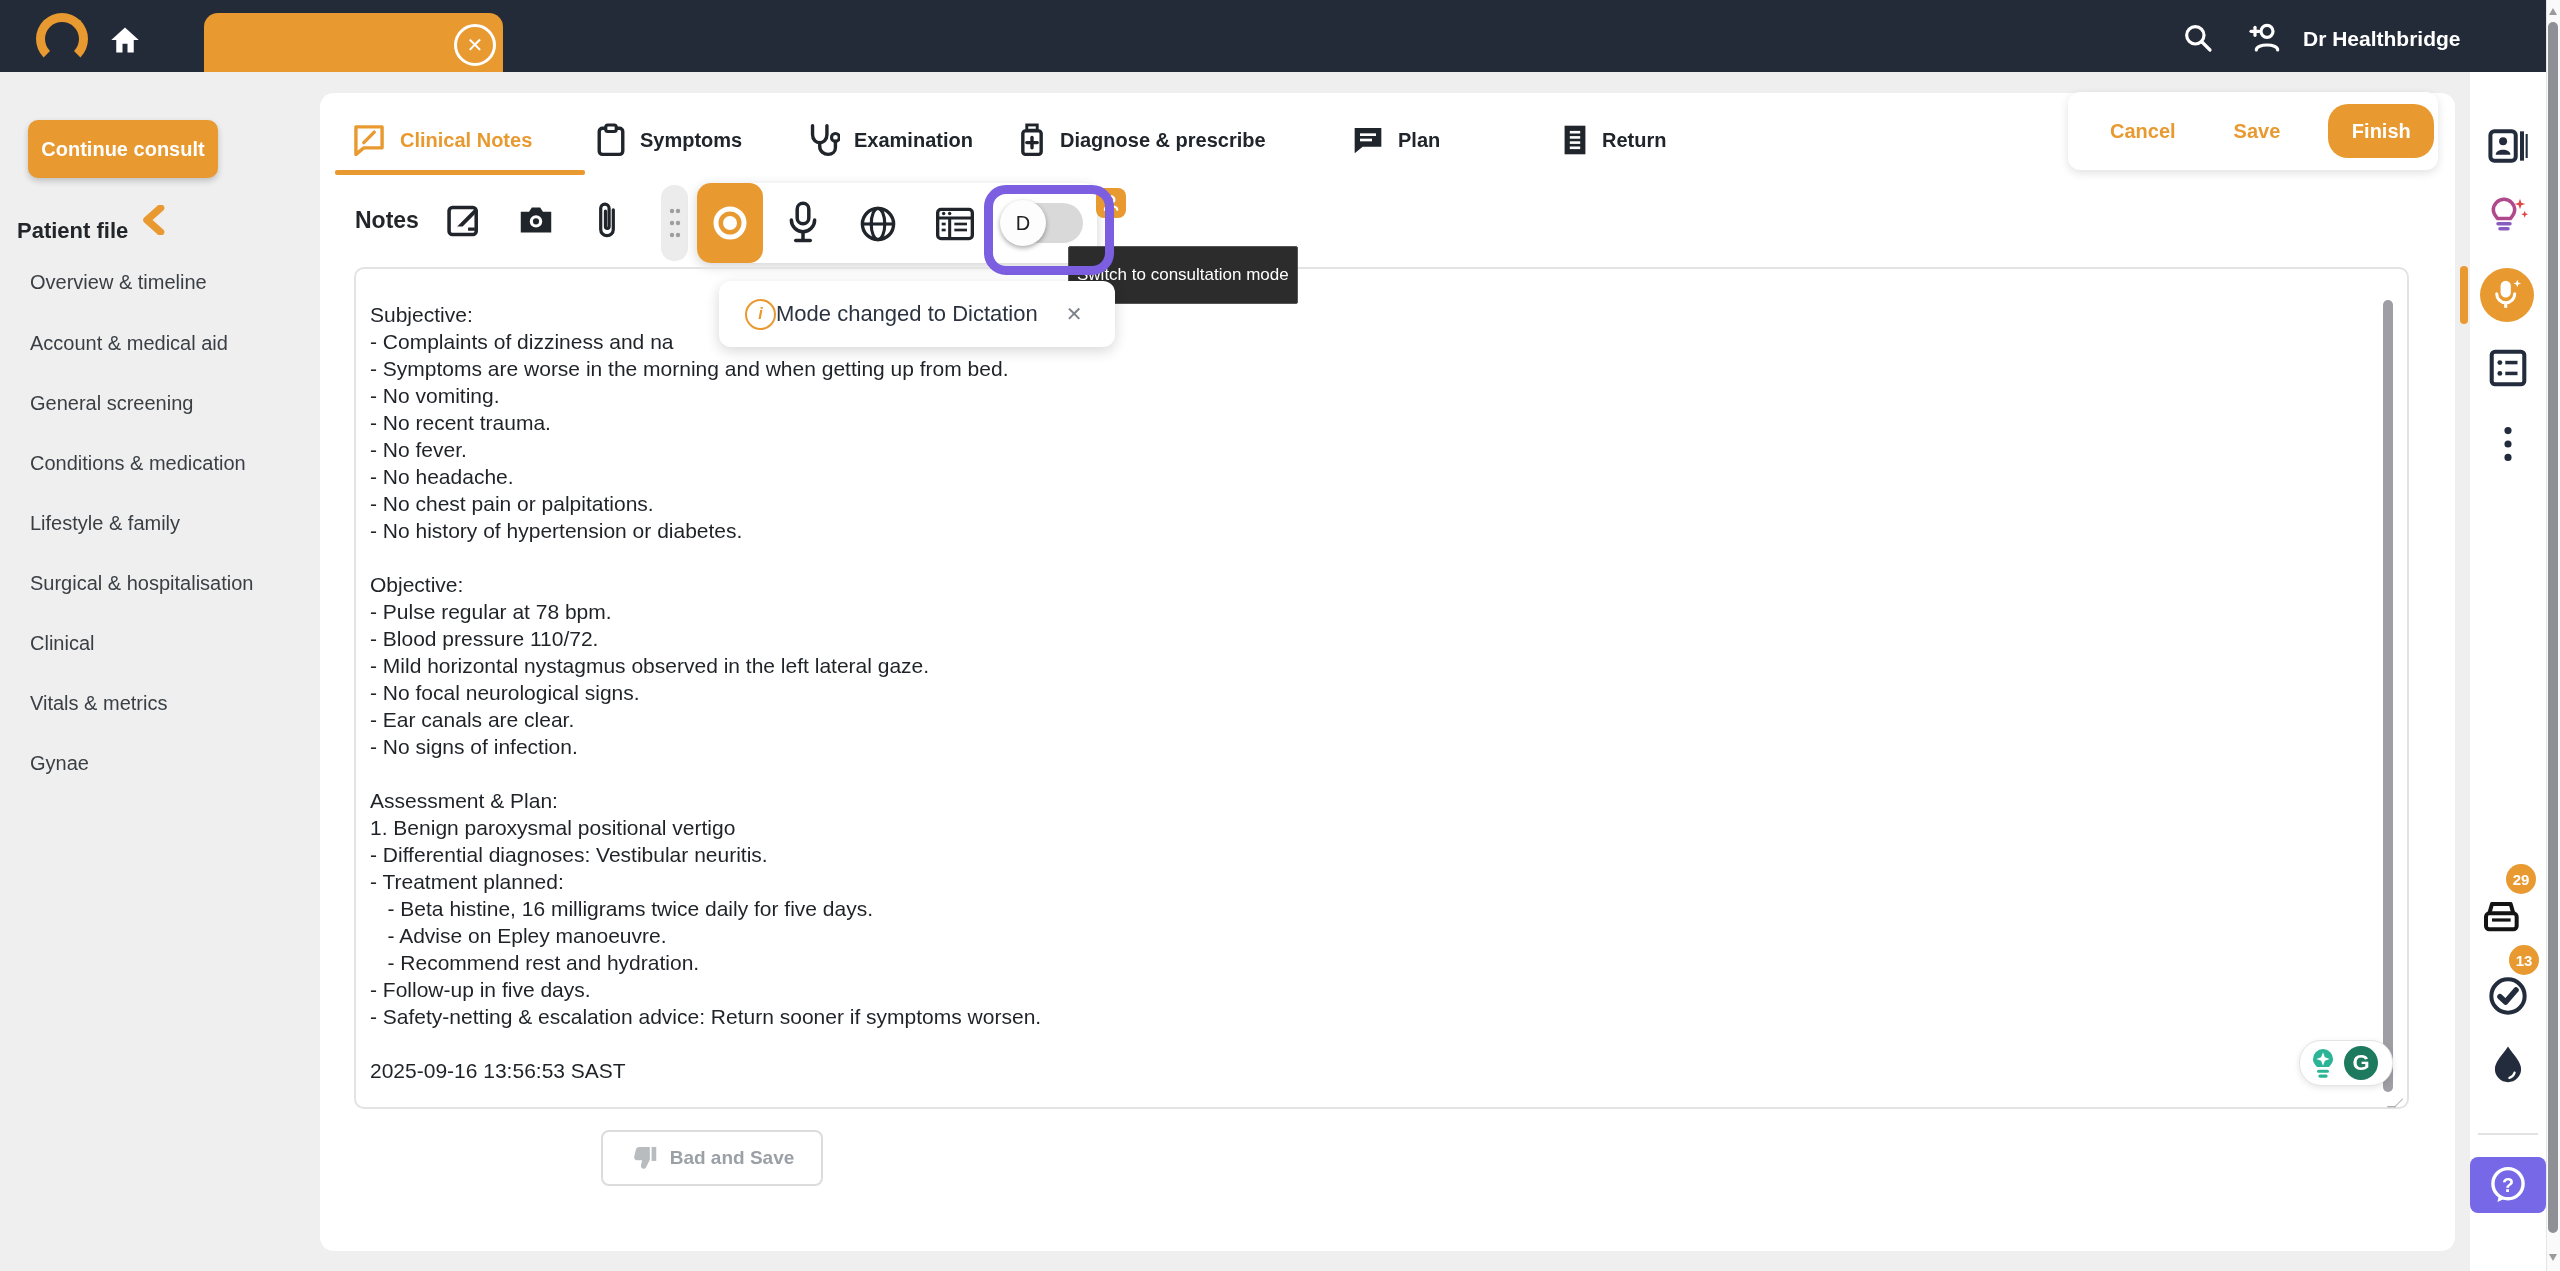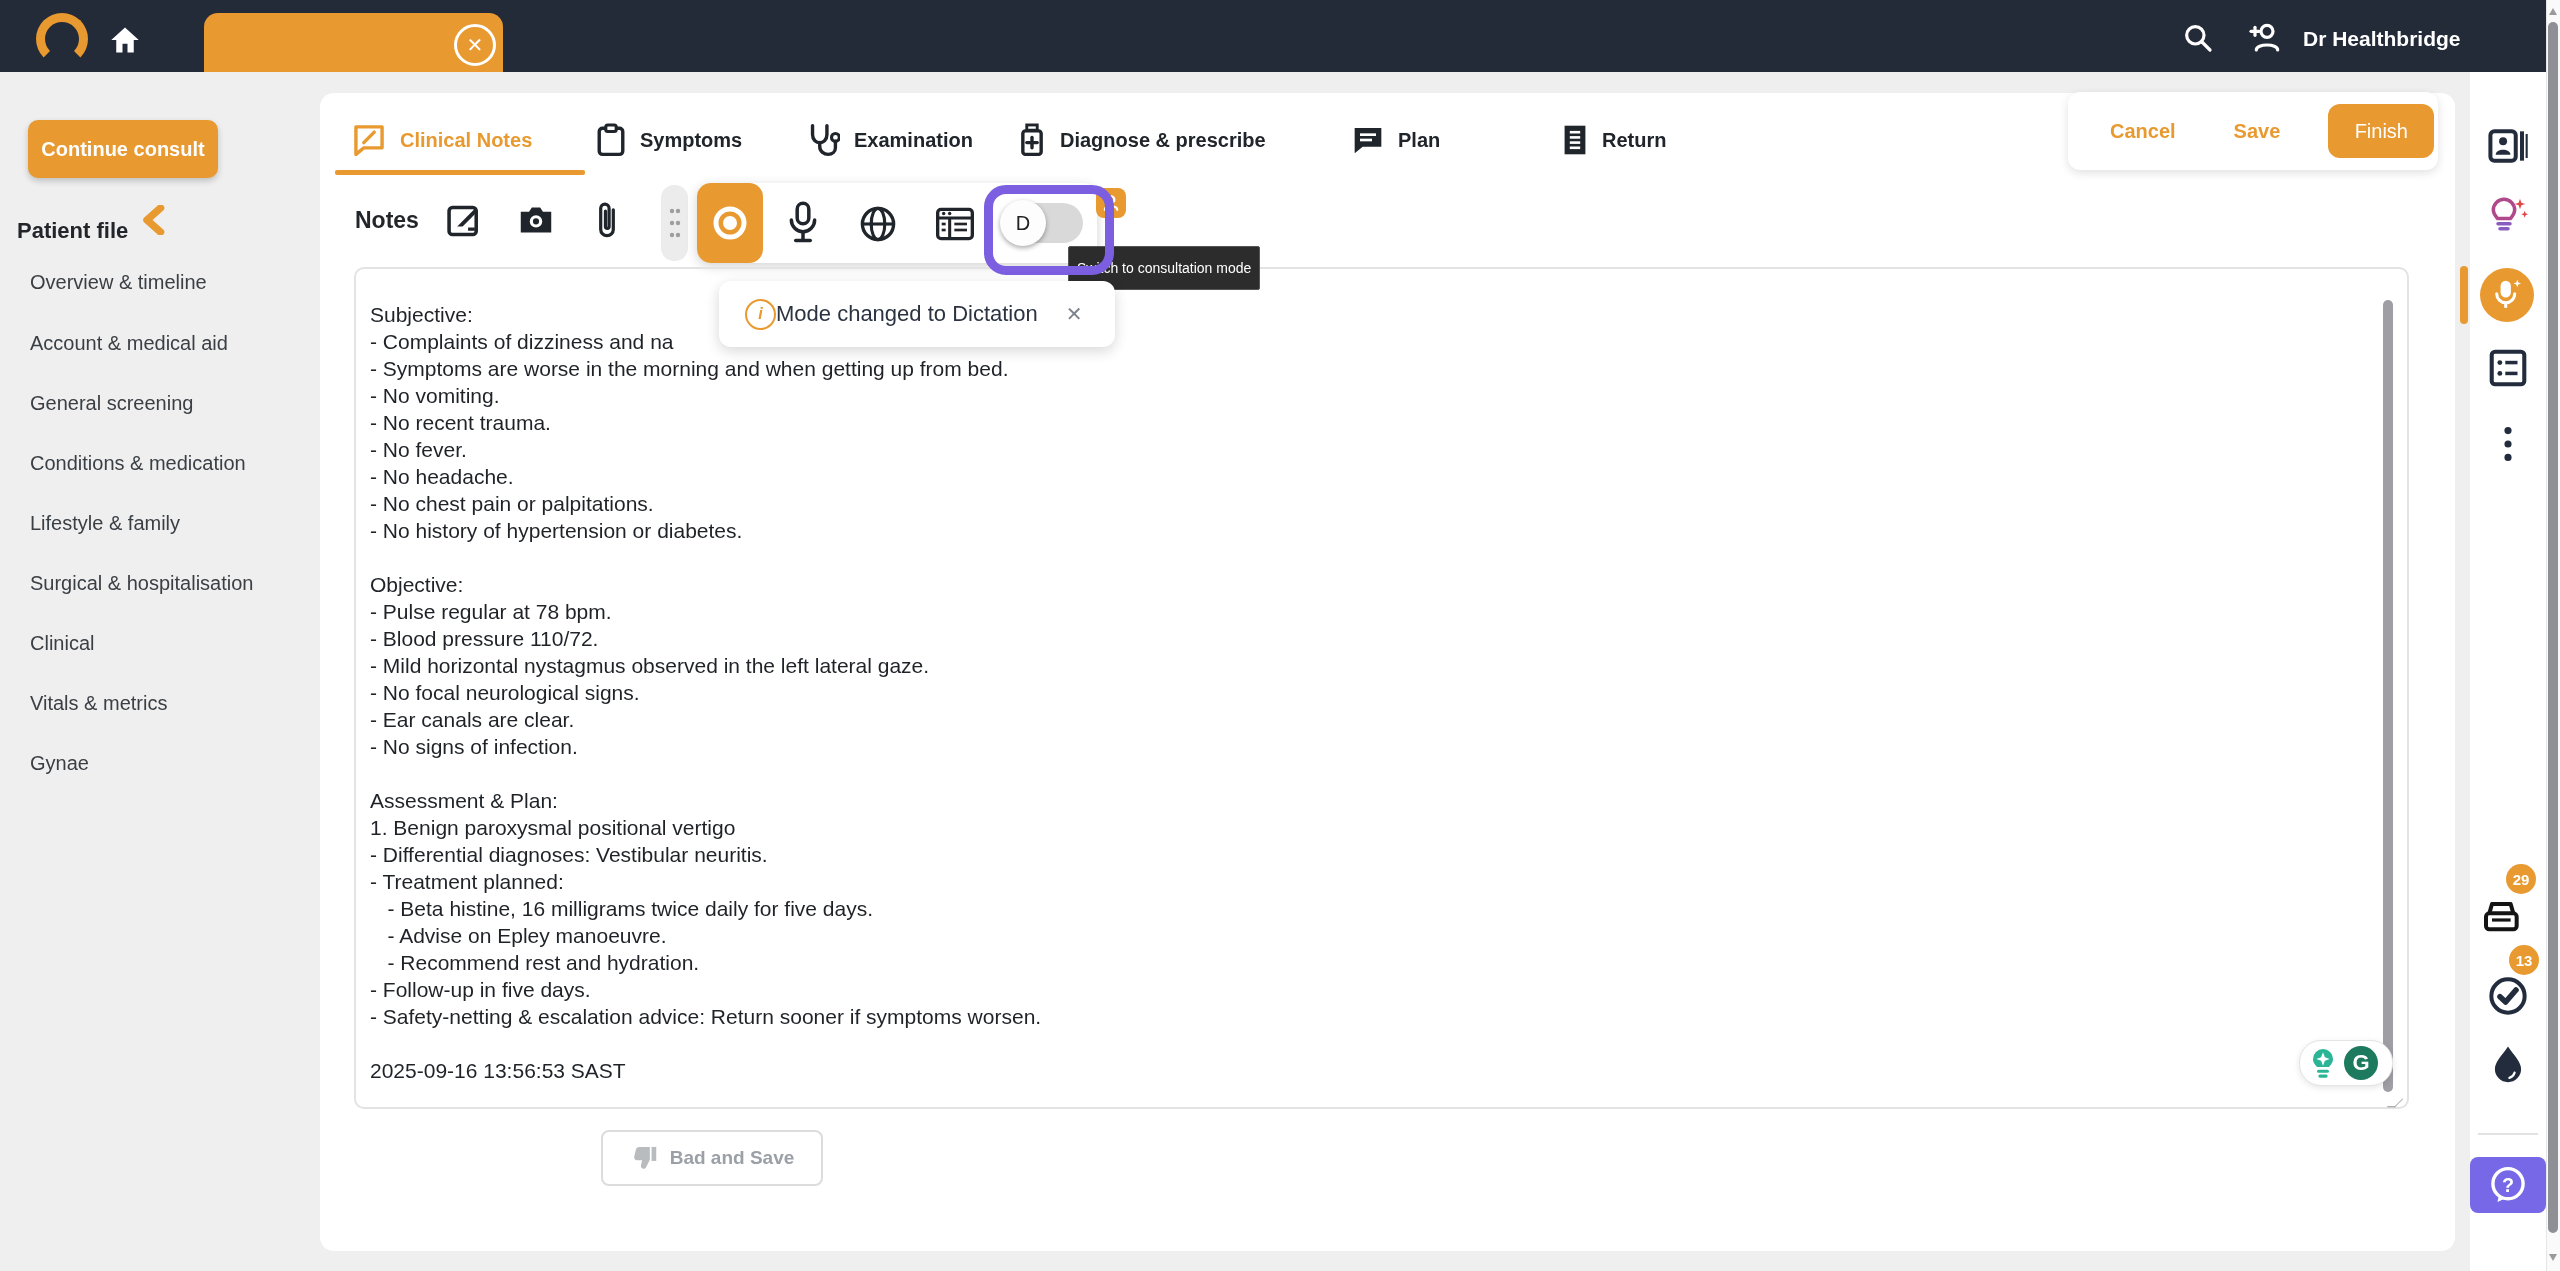--- a/index.html
+++ b/index.html
@@ -28,40 +28,40 @@
   
   .main-card{left:320px;top:93px;width:2135px;height:1158px;background:#fff;border-radius:14px;}
   .tab{top:110px;height:60px;display:flex;align-items:center;gap:14px;font-size:20px;font-weight:bold;color:#20252b;}
   .tab.active{color:#e8992f;}
   .tab-underline{left:335px;top:170px;width:250px;height:5px;background:#e8992f;border-radius:2px;}
 
   
   .action-card{left:2068px;top:92px;width:370px;height:78px;background:#fff;border-radius:12px;
        box-shadow:0 3px 10px rgba(0,0,0,.12);display:flex;align-items:center;}
   .lnk-btn{font-size:20px;font-weight:bold;color:#e8992f;}
-  .btn-finish{width:106px;height:54px;background:#e8992f;border-radius:12px;color:#fff;font-size:20px;
-       font-weight:normal;display:flex;align-items:center;justify-content:center;}
+  .btn-finish{width:106px;height:54px;background:#e8992f;border-radius:20px;color:#fff;font-size:20px;
+       font-weight:bold;display:flex;align-items:center;justify-content:center;}
 
   
   .notes-title{left:355px;top:207px;font-size:23px;font-weight:bold;color:#22262a;}
   .drag-pill{left:661px;top:185px;width:27px;height:76px;background:#ececec;border-radius:13px;
        display:flex;align-items:center;justify-content:center;}
   .float-toolbar{left:697px;top:183px;width:400px;height:80px;background:#fff;border-radius:14px;
        box-shadow:0 3px 12px rgba(0,0,0,.18);}
   .btn-record{left:0;top:0;width:66px;height:80px;background:#e8992f;border-radius:14px;
        display:flex;align-items:center;justify-content:center;}
   .purple-ring{left:984px;top:185px;width:112px;height:72px;border:9px solid #7b5fe0;border-radius:22px;z-index:7;}
   .toggle-track{left:1003px;top:203px;width:80px;height:40px;background:#d9d9d9;border-radius:20px;z-index:8;}
   .toggle-knob{left:1000px;top:200px;width:46px;height:46px;background:#fdfdfd;border-radius:50%;z-index:9;
        box-shadow:0 2px 5px rgba(0,0,0,.35);display:flex;align-items:center;justify-content:center;
        font-size:20px;color:#222;}
   .mode-badge{left:1096px;top:188px;width:30px;height:30px;background:#e8992f;border-radius:8px;z-index:4;
        display:flex;align-items:center;justify-content:center;}
-  .tooltip{left:1068px;top:246px;height:24px;background:#2c2c2c;color:#fff;font-size:14px;z-index:6;
-       display:flex;align-items:center;padding:9px 8px;border-radius:2px;border:1px solid #555;}
+  .tooltip{left:1068px;top:246px;height:24px;background:#2c2c2c;color:#fff;font-size:17px;z-index:6;
+       display:flex;align-items:center;padding:16px 8px;border-radius:2px;border:1px solid #555;}
 
   
   .toast{left:719px;top:281px;width:396px;height:66px;background:#fff;border-radius:12px;z-index:10;
        box-shadow:0 4px 14px rgba(0,0,0,.16);display:flex;align-items:center;}
   .toast-msg{font-size:22px;color:#2b3340;}
   .toast-close{margin-left:28px;color:#7d838a;font-size:20px;}
   .info-circ{width:27px;height:27px;border:2.5px solid #e8992f;border-radius:50%;margin-left:26px;
        display:flex;align-items:center;justify-content:center;color:#e8992f;font-size:16px;font-style:italic;font-weight:bold;}
 
   

